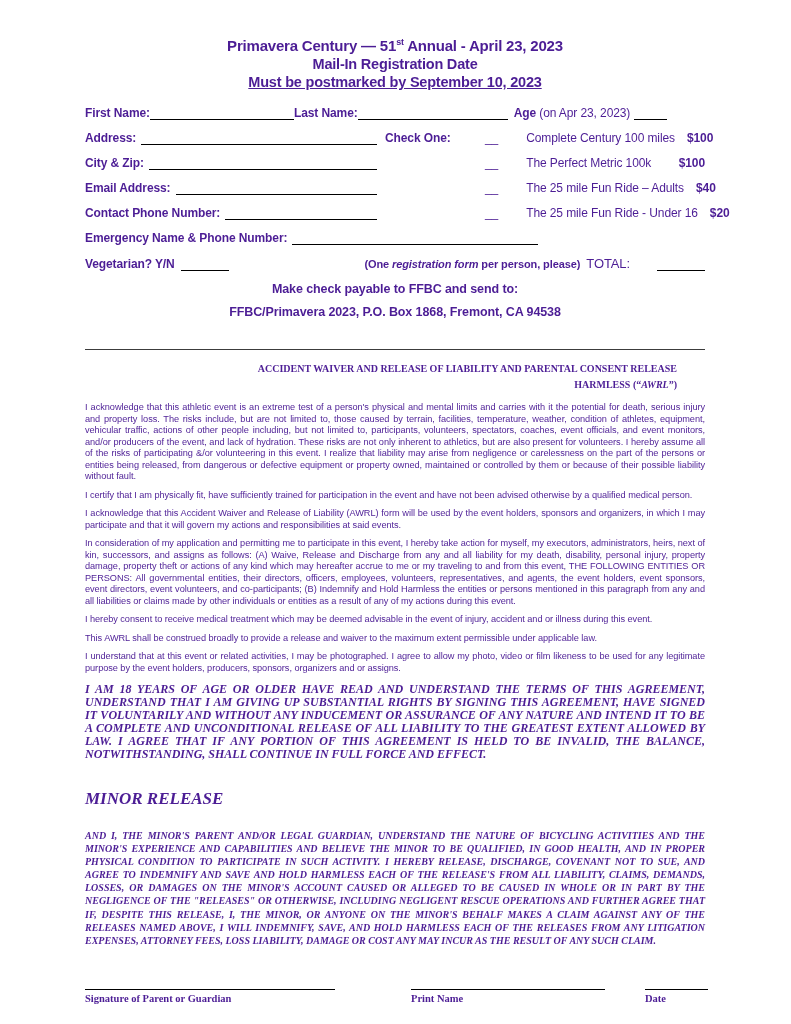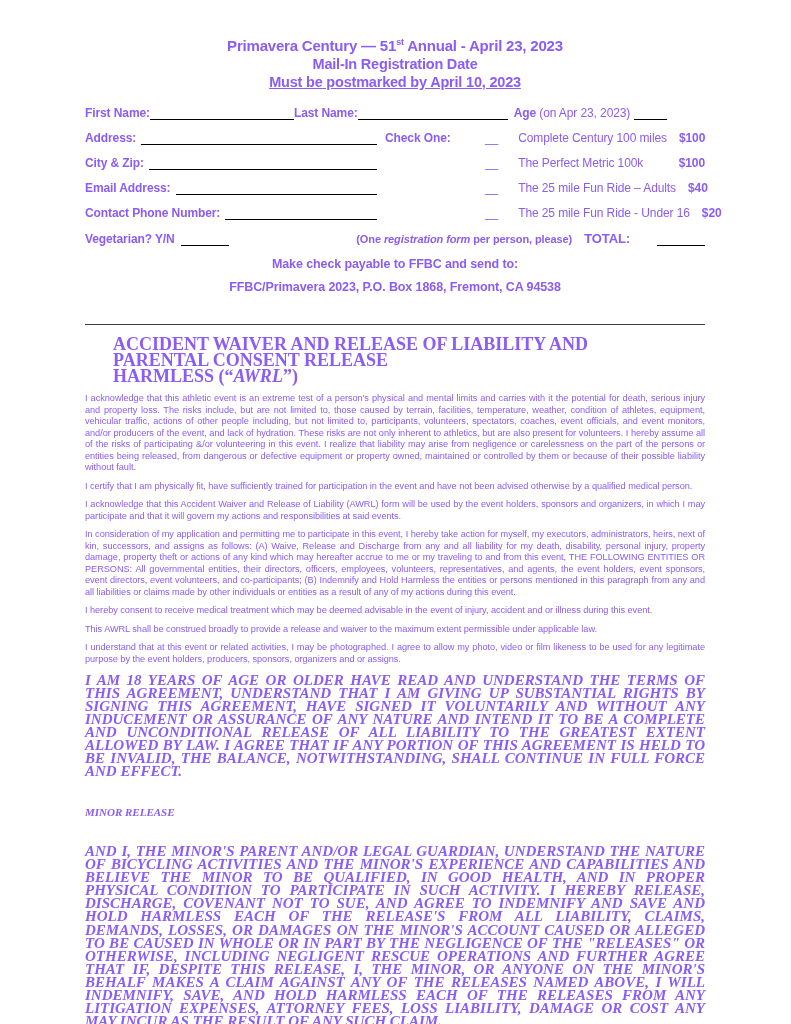--- a/index.html
+++ b/index.html
@@ -1,21 +1,21 @@
 <!DOCTYPE html>
 <html><head>
 <meta charset="utf-8">
 <style>
   * { box-sizing: border-box; }
   html, body { margin: 0; padding: 0; background: #ffffff; }
   .page {
     position: relative;
     width: 791px; height: 1024px;
     margin: 0 auto;
-    background: #ffffff; color: #8b5cf6;
+    background: #ffffff; color: #4c1d95;
     padding: 33px 86px 0 85px;
     font-family: "Liberation Sans", sans-serif;
     overflow: hidden;
   }
   
   .doc-header { text-align: center; font-weight: bold; letter-spacing: -0.2px; }
   .h1 { font-size: 15px; line-height: 18px; }
   .h1 sup { font-size: 9px; }
   .h2 { font-size: 14.5px; line-height: 18px; }
   .h3 { font-size: 14.5px; line-height: 18px; text-decoration: underline; }
@@ -23,72 +23,72 @@
   .form-area { margin-top: 15px; font-size: 12px; letter-spacing: -0.1px; }
   .frow { display: flex; align-items: baseline; margin-bottom: 11px; }
   .lbl { font-weight: bold; white-space: nowrap; }
   .reg { font-weight: normal; white-space: nowrap; }
   .blank { display: inline-block; border-bottom: 1.4px solid #000; height: 12px; align-self: flex-end; }
   .w-first { width: 144px; } .w-last { width: 150px; margin-right: 6px; } .w-age { width: 33px; margin-left: 4px; }
   .left-col { display: flex; align-items: flex-start; width: 292px; flex-shrink: 0; }
   .left-col .blank { flex: 1; margin-left: 5px; }
   .right-col { display: flex; align-items: baseline; flex: 1; margin-left: 8px; gap: 12px; }
   .check-one-cell { width: 88px; flex-shrink: 0; }
-  .opt-tick { font-weight: normal; margin-right: 8px; }
+  .opt-tick { font-weight: normal; margin-right: 16px; }
   .opt-price { font-weight: bold; margin-left: auto; }
   .emergency-row .blank { width: 246px; margin-left: 5px; flex: none; }
   .w-veg { width: 48px; margin-left: 6px; }
   .total-right { display: flex; align-items: baseline; margin-left: auto; justify-content: space-between; }
   .total-note { font-size: 11px; font-weight: bold; white-space: nowrap; }
   .total-note i { font-weight: bold; }
-  .total-lbl { font-size: 13px; font-weight: bold; margin-left: 12px; }
+  .total-lbl { font-size: 13px; font-weight: normal; margin-left: 6px; }
   .w-total { width: 48px; margin-left: 27px; }
   
   .payment { text-align: center; font-weight: bold; font-size: 12.5px; letter-spacing: -0.1px; margin-top: 2px; }
   .payment .p1 { margin-bottom: 9px; }
   
   .divider { border: none; border-top: 1px solid #3c3c3c; margin: 30px 0 11px 0; }
   
   .waiver-title {
     font-family: "Liberation Serif", serif; font-weight: bold;
-    font-size: 18px; line-height: 16px; text-align: left; margin: 0 28px 9px 28px;
+    font-size: 10px; line-height: 16px; text-align: right; margin: 0 28px 9px 28px;
   }
   .waiver-title .em { font-style: italic; }
   .waiver p { font-size: 9.2px; line-height: 11.5px; text-align: justify; margin: 0 0 7px 0; letter-spacing: -0.05px; }
   .caps {
     font-family: "Liberation Serif", serif; font-style: italic; font-weight: bold;
-    font-size: 15px; line-height: 13px; text-align: justify; margin-top: 9px;
+    font-size: 12px; line-height: 13px; text-align: justify; margin-top: 9px;
   }
   
   .sig-row { display: flex; align-items: flex-start; margin-top: 24px; }
   .sig-col { flex-shrink: 0; }
   .sig-line { border-top: 1.2px solid #000; height: 0; margin-bottom: 2px; }
   .sig-label { font-family: "Liberation Serif", serif; font-weight: bold; font-size: 10.5px; line-height: 13px; }
   .p-sig1 { width: 297px; } .p-print1 { width: 226px; margin-left: 25px; } .p-date1 { width: 59px; margin-left: 15px; }
   .g-sig { width: 250px; } .g-print { width: 194px; margin-left: 76px; } .g-date { width: 63px; margin-left: 40px; }
   
   .minor-heading {
     font-family: "Liberation Serif", serif; font-weight: bold; font-style: italic;
-    font-size: 11px; margin-top: 28px;
+    font-size: 17px; margin-top: 28px;
   }
   .minor-body {
     font-family: "Liberation Serif", serif; font-weight: bold; font-style: italic;
-    font-size: 15px; line-height: 13.1px; text-align: justify; margin-top: 27px;
+    font-size: 10px; line-height: 13.1px; text-align: justify; margin-top: 20px;
   }
   .sig-row.bottom { margin-top: 42px; }
 </style>
 </head>
 <body>
 
 <div class="page">
 
   <header class="doc-header">
     <div class="h1"><span>Primavera Century — 51</span><sup>st</sup><span> Annual - April 23, 2023</span></div>
     <div class="h2">Mail-In Registration Date</div>
-    <div class="h3">Must be postmarked by April 10, 2023</div>
+    <div class="h3">Must be postmarked by September 10, 2023</div>
   </header>
 
   <section class="form-area">
 
     <div class="frow">
       <span class="lbl">First Name:</span>
       <span class="blank w-first"></span>
       <span class="lbl">Last Name:</span>
       <span class="blank w-last"></span>
       <span class="lbl">Age</span>&nbsp;<span class="reg">(on Apr 23, 2023)</span>
@@ -140,20 +140,24 @@
         <span class="blank"></span>
       </div>
       <div class="right-col">
         <span class="check-one-cell"></span>
         <span class="opt-tick">__</span>
         <span class="reg">The 25 mile Fun Ride - Under 16</span>
         <span class="opt-price">$20</span>
       </div>
     </div>
 
+    <div class="frow emergency-row">
+      <span class="lbl">Emergency Name &amp; Phone Number:</span>
+      <span class="blank"></span>
+    </div>
 
     <div class="frow">
       <span class="lbl">Vegetarian? Y/N</span>
       <span class="blank w-veg"></span>
       <div class="total-right">
         <span class="total-note"><span>(One </span><i>registration form</i><span> per person, please)</span></span>
         <span class="total-lbl">TOTAL:</span>
         <span class="blank w-total"></span>
       </div>
     </div>

